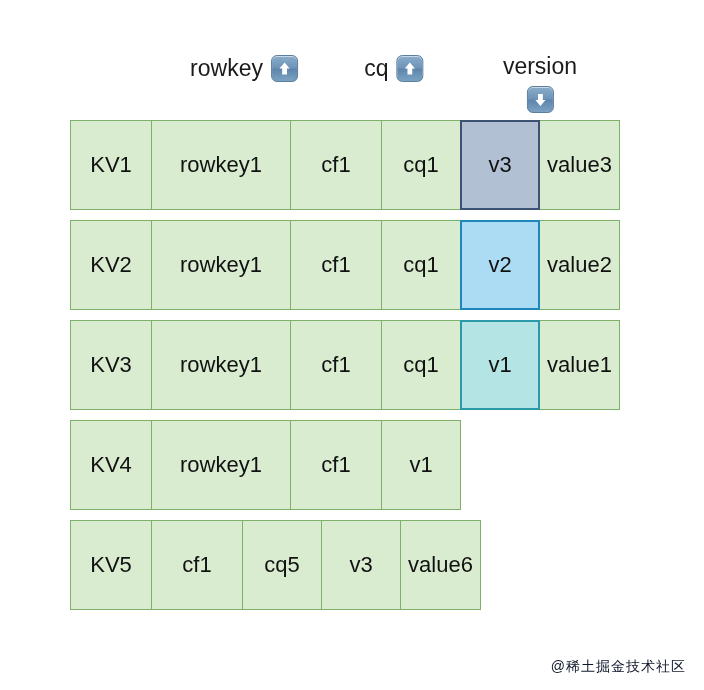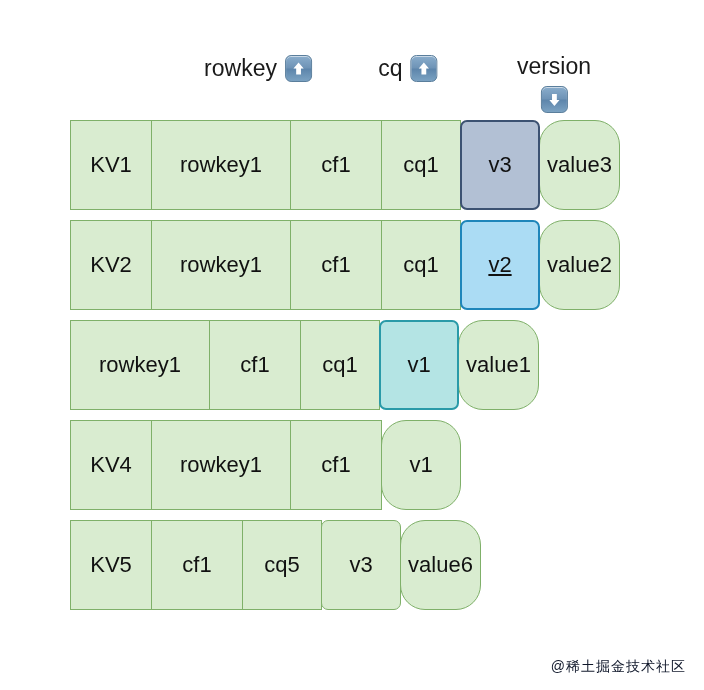--- a/index.html
+++ b/index.html
@@ -12,21 +12,21 @@
     height: 690px;
     font-family: "Liberation Sans", sans-serif;
     color: #1a1a1a;
     position: relative;
     overflow: hidden;
   }
 
   
   .header-row {
     position: absolute;
-    left: 18px;
+    left: 4px;
     top: 55px;
     width: 616px;
     height: 42px;
   }
   .header-label {
     position: absolute;
     display: flex;
     align-items: center;
     gap: 8px;
     font-size: 23px;
@@ -67,41 +67,40 @@
     background: #d9ecd0;
     border: 1px solid #7fb069;
     display: flex;
     align-items: center;
     justify-content: center;
     font-size: 22px;
     color: #111111;
     margin-right: -1px;
     position: relative;
   }
-  .kv-cell:last-child { margin-right: 0; border-radius: 25px; }
+  .kv-cell:last-child { margin-right: 0; }
 
   
   .col-kv      { width: 82px; }
   .col-rowkey  { width: 140px; }
   .col-cf      { width: 92px; }
   .col-cq      { width: 80px; }
-  .col-ver     { width: 80px; border-radius: 7px; }
+  .col-ver     { width: 80px; }
   .col-value   { width: 81px; }
 
   
   .hl-grayblue {
     background: #b2c0d4;
     border: 2px solid #3c5272;
     z-index: 3;
   }
   .hl-skyblue {
     background: #abdcf4;
     border: 2px solid #1e86ba;
     z-index: 3;
-    text-decoration: underline;
   }
   .hl-cyan {
     background: #b4e4e4;
     border: 2px solid #2a9aa8;
     z-index: 3;
   }
   .hl-pink {
     background: #f9cfcf;
     border: 2px solid #c0504d;
     z-index: 3;
@@ -164,20 +163,21 @@
     </div>
     <div class="kv-row">
       <div class="kv-cell col-kv">KV2</div>
       <div class="kv-cell col-rowkey">rowkey1</div>
       <div class="kv-cell col-cf">cf1</div>
       <div class="kv-cell col-cq">cq1</div>
       <div class="kv-cell col-ver hl-skyblue">v2</div>
       <div class="kv-cell col-value">value2</div>
     </div>
     <div class="kv-row">
+      <div class="kv-cell col-kv">KV3</div>
       <div class="kv-cell col-rowkey">rowkey1</div>
       <div class="kv-cell col-cf">cf1</div>
       <div class="kv-cell col-cq">cq1</div>
       <div class="kv-cell col-ver hl-cyan">v1</div>
       <div class="kv-cell col-value">value1</div>
     </div>
     <div class="kv-row">
       <div class="kv-cell col-kv">KV4</div>
       <div class="kv-cell col-rowkey">rowkey1</div>
       <div class="kv-cell col-cf">cf1</div>

